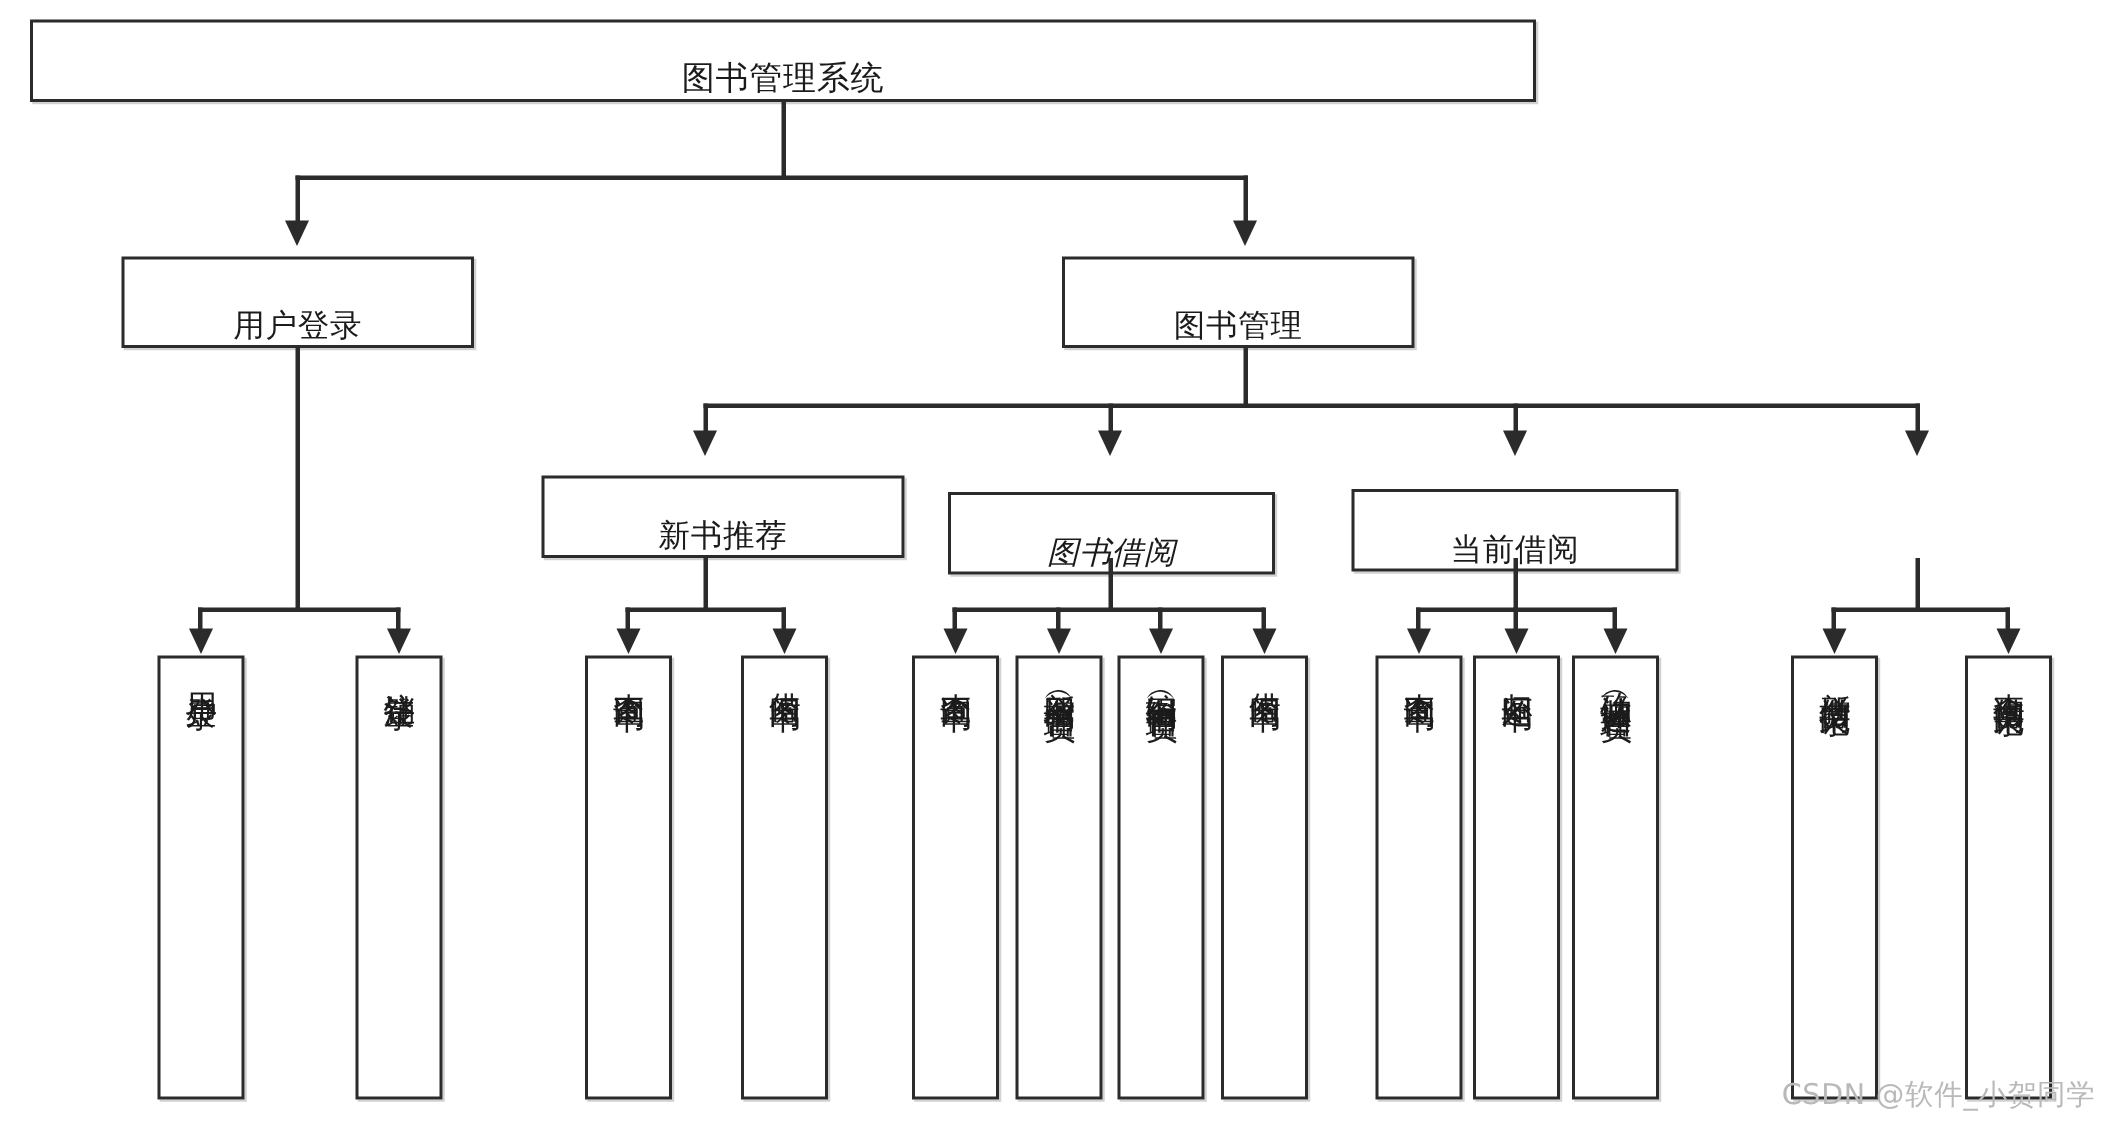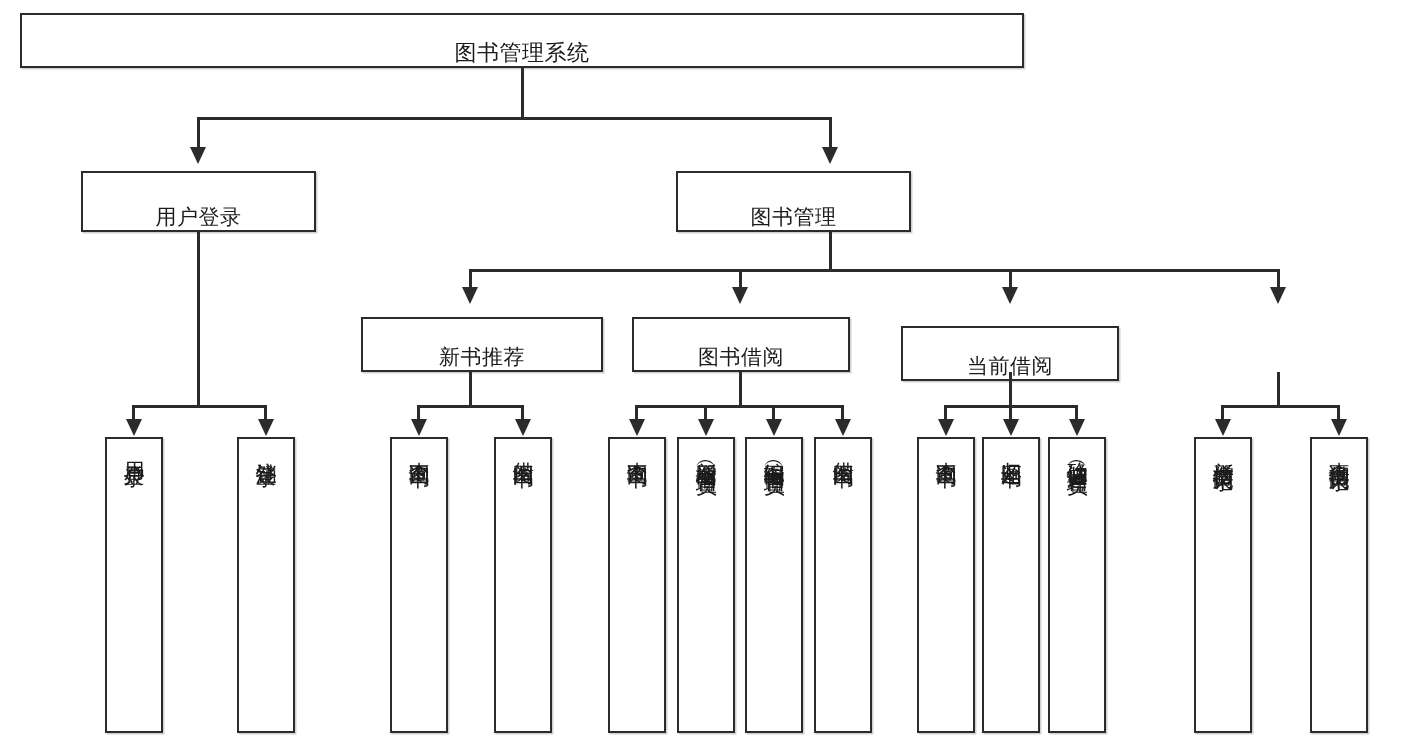--- a/index.html
+++ b/index.html
@@ -91,21 +91,21 @@
   <div class="line v" style="left:521px; top:68px; width:3px; height:50px;"></div>
   <div class="line h" style="left:197px; top:117px; width:635px; height:3px;"></div>
   <div class="line v" style="left:197px; top:117px; width:3px; height:32px;"></div>
   <div class="arrow" style="left:190px; top:147px;"></div>
   <div class="line v" style="left:829px; top:117px; width:3px; height:32px;"></div>
   <div class="arrow" style="left:822px; top:147px;"></div>
 
   <div class="node horizontal" style="left:81px; top:171px; width:235px; height:61px;">
     <span>用户登录</span>
   </div>
-  <div class="node horizontal" style="left:676px; top:171px; width:235px; height:61px;">
+  <div class="node horizontal" style="left:708px; top:171px; width:235px; height:61px;">
     <span>图书管理</span>
   </div>
 
   <div class="line v" style="left:197px; top:232px; width:3px; height:174px;"></div>
   <div class="line h" style="left:132px; top:405px; width:135px; height:3px;"></div>
   <div class="line v" style="left:132px; top:405px; width:3px; height:16px;"></div>
   <div class="arrow" style="left:126px; top:419px;"></div>
   <div class="line v" style="left:264px; top:405px; width:3px; height:16px;"></div>
   <div class="arrow" style="left:258px; top:419px;"></div>
 
@@ -116,21 +116,21 @@
   <div class="line v" style="left:739px; top:269px; width:3px; height:20px;"></div>
   <div class="arrow" style="left:732px; top:287px;"></div>
   <div class="line v" style="left:1009px; top:269px; width:3px; height:20px;"></div>
   <div class="arrow" style="left:1002px; top:287px;"></div>
   <div class="line v" style="left:1277px; top:269px; width:3px; height:20px;"></div>
   <div class="arrow" style="left:1270px; top:287px;"></div>
 
   <div class="node horizontal" style="left:361px; top:317px; width:242px; height:55px;">
     <span>新书推荐</span>
   </div>
-  <div class="node horizontal" style="left:632px; top:317px; width:218px; height:55px;">
+  <div class="node horizontal" style="left:632px; top:328px; width:218px; height:55px;font-style:italic;">
     <span>图书借阅</span>
   </div>
   <div class="node horizontal" style="left:901px; top:326px; width:218px; height:55px;">
     <span>当前借阅</span>
   </div>
 
   <div class="line v" style="left:469px; top:372px; width:3px; height:34px;"></div>
   <div class="line h" style="left:417px; top:405px; width:107px; height:3px;"></div>
   <div class="line v" style="left:417px; top:405px; width:3px; height:16px;"></div>
   <div class="arrow" style="left:411px; top:419px;"></div>
@@ -201,14 +201,15 @@
     <span class="vlabel">确认归还（管理员）</span>
   </div>
 
   <div class="node vertical" style="left:1194px; top:437px; width:58px; height:296px;">
     <span class="vlabel">新增借阅记录</span>
   </div>
   <div class="node vertical" style="left:1310px; top:437px; width:58px; height:296px;">
     <span class="vlabel">查询借阅记录</span>
   </div>
 
+  <div id="watermark">CSDN @软件_小贺同学</div>
 
 </div>
 
 </body></html>

